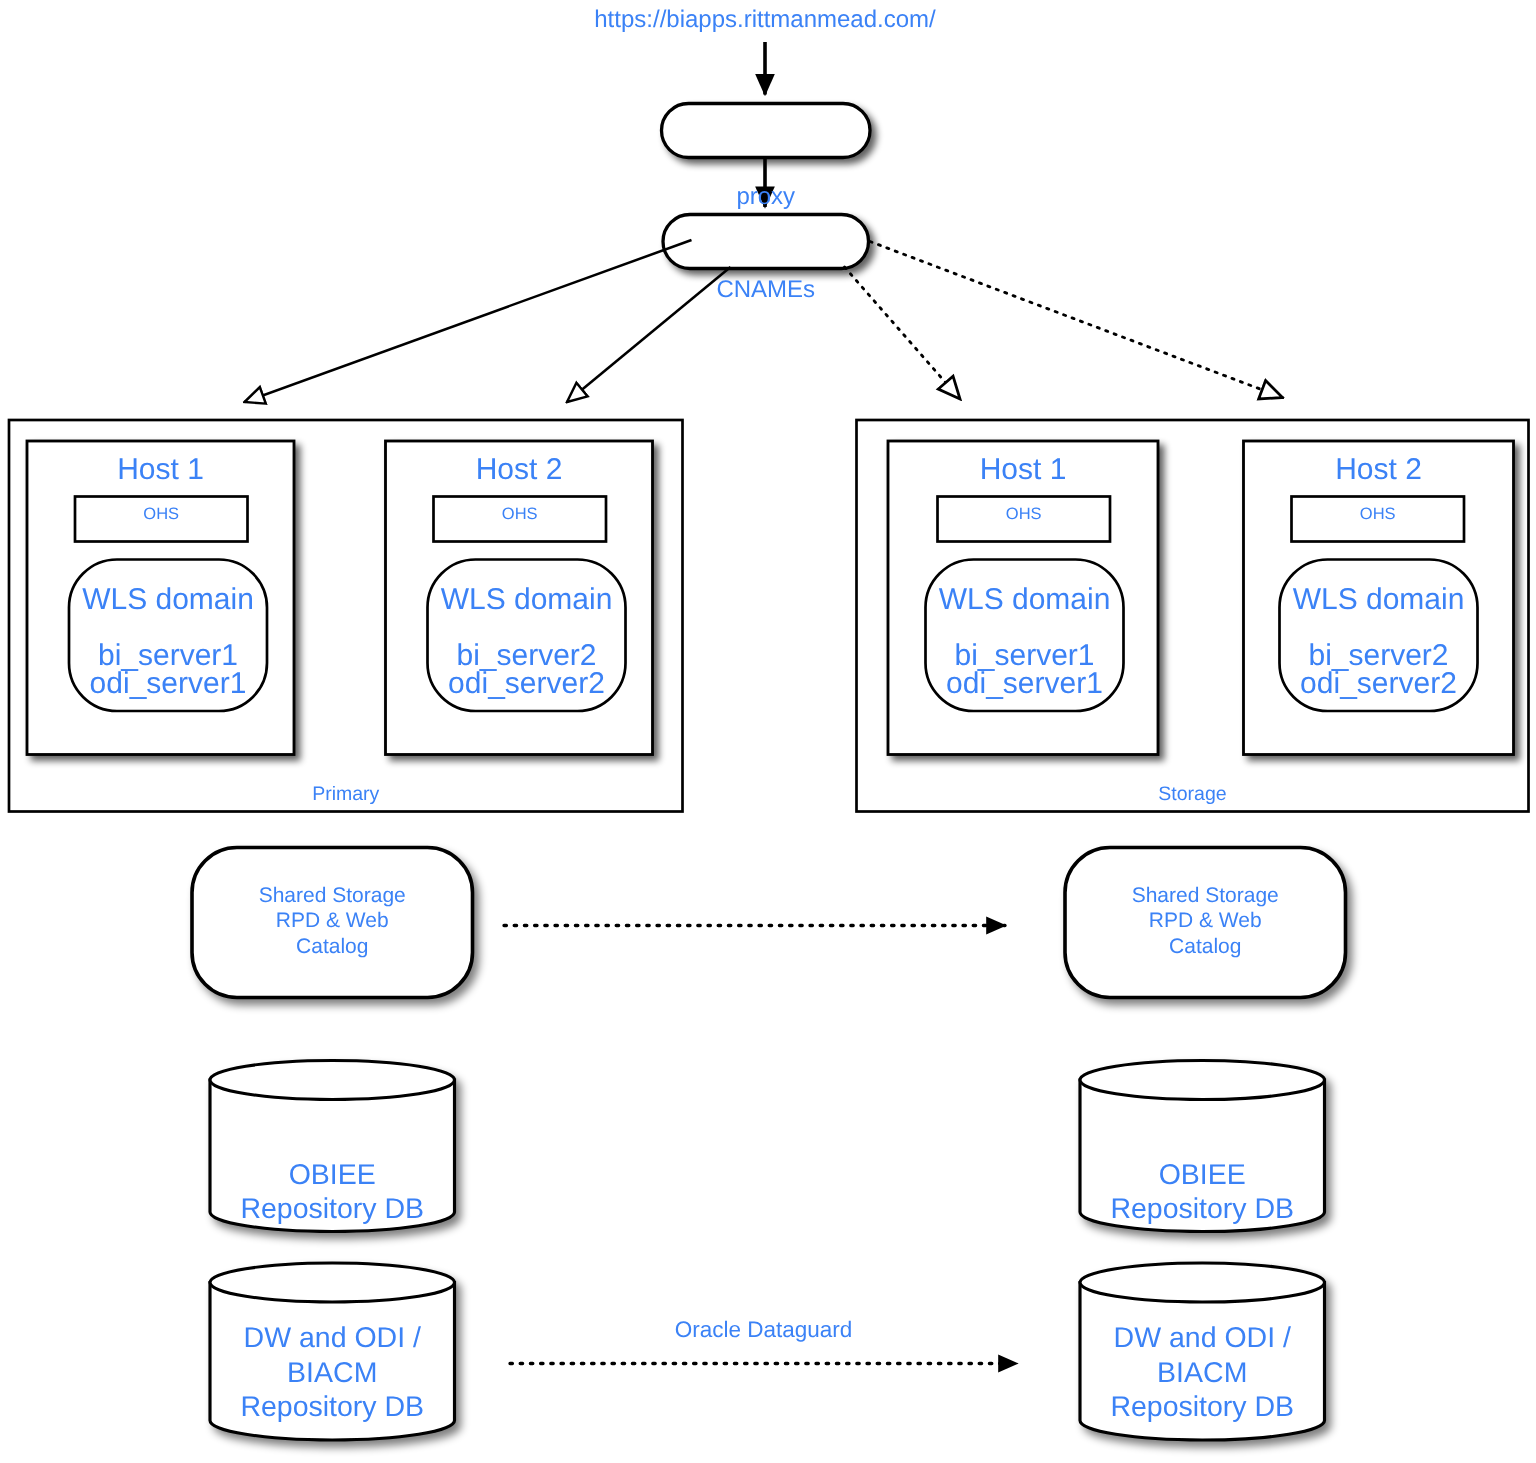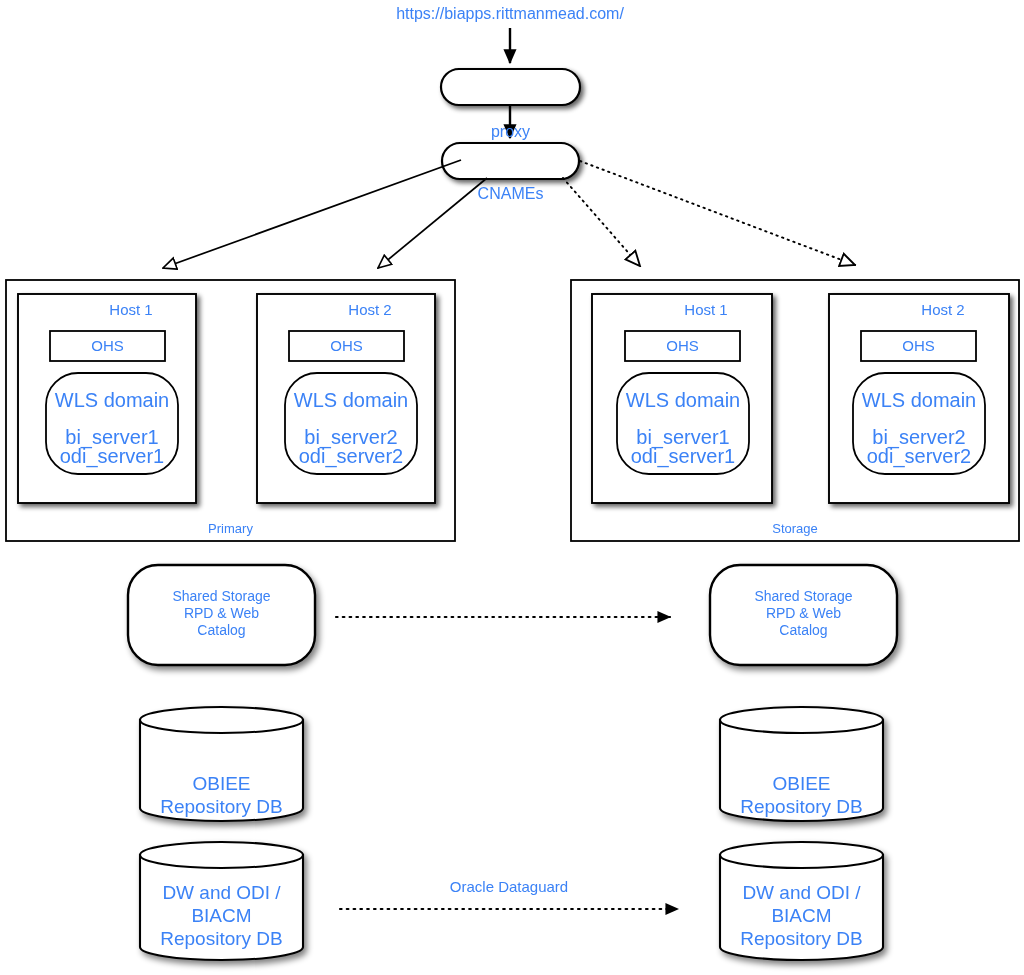--- a/index.html
+++ b/index.html
@@ -31,22 +31,22 @@
     text-align: center;
     font-family: "Liberation Sans", sans-serif;
     color: #3b82f6;
     line-height: 1.22;
     white-space: pre-line;
     pointer-events: none;
   }
   .url-label   { font-size: 16px; }
   .pill-label  { font-size: 16px; }
   .group-label { font-size: 13px; }
-  .host-label  { font-size: 15px; padding-left: 24px; }
-  .ohs-label   { font-size: 15px; }
+  .host-label  { font-size: 20px; }
+  .ohs-label   { font-size: 11px; }
   .wls-label   { font-size: 20px; text-align: center; }
   .store-label { font-size: 14px; }
   .db-label    { font-size: 19px; }
   .edge-label  { font-size: 15px; }
 </style>
 </head>
 <body>
 
 <div id="canvas">
 

